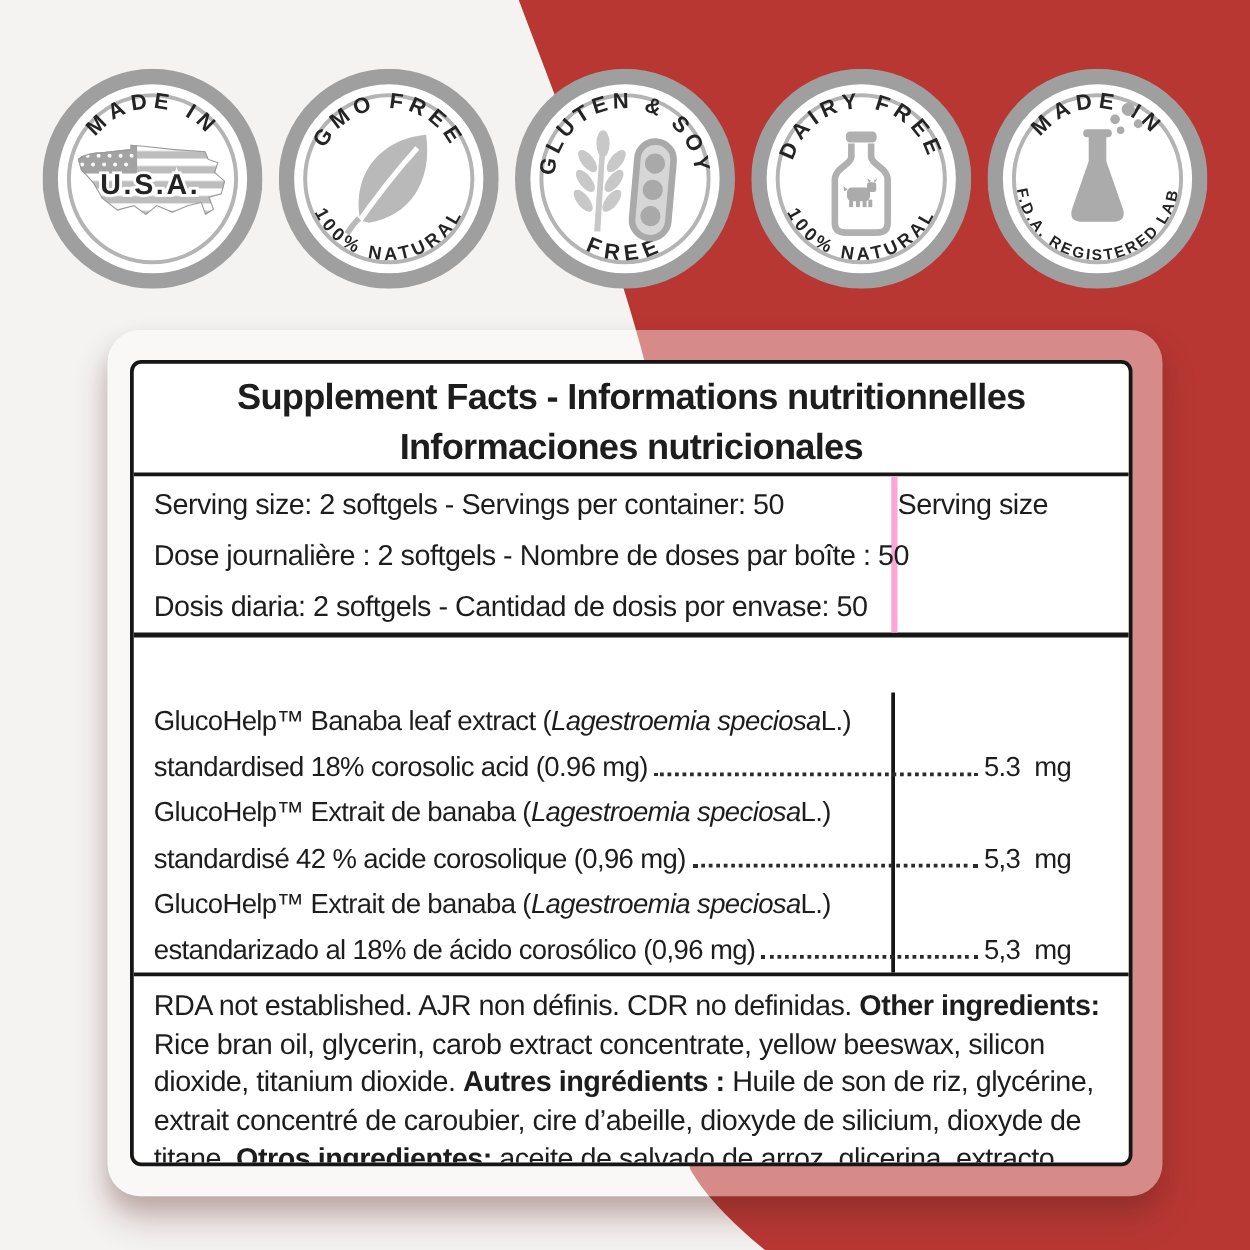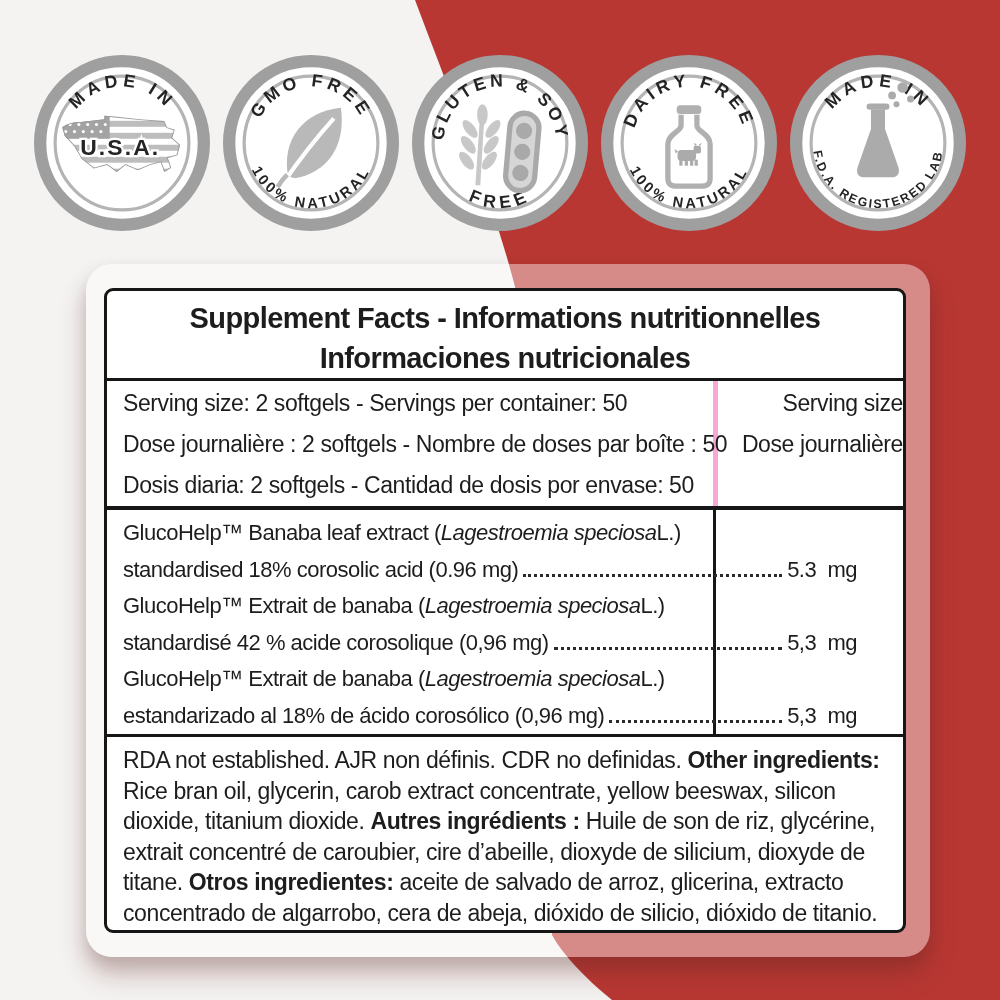--- a/index.html
+++ b/index.html
@@ -19,24 +19,24 @@
   .panel{position:absolute;left:104px;top:288px;width:802px;height:645px;
       box-sizing:border-box;background:#ffffff;border:3px solid #161616;border-radius:9px;
       display:flex;flex-direction:column;overflow:hidden;}
 
   .sec-title{height:102px;border-bottom:3px solid #161616;text-align:center;
       padding-top:7px;box-sizing:content-box;}
   .title-line{font-weight:bold;font-size:29px;line-height:40px;letter-spacing:-0.6px;}
 
   .sec-serving{display:flex;height:126px;border-bottom:4px solid #161616;font-size:23px;}
   .serv-left{width:590px;border-right:5px solid #f9a8d4;padding-left:16px;padding-top:2px;}
-  .serv-right{flex:1;text-align:right;padding-top:2px;}
+  .serv-right{flex:1;text-align:left;padding-top:2px;}
   .serv-row{line-height:41px;letter-spacing:-0.4px;white-space:nowrap;}
 
-  .sec-ing{position:relative;height:226px;border-bottom:3px solid #161616;padding-top:5px;}
+  .sec-ing{position:relative;height:226px;border-bottom:3px solid #161616;padding-top:5px;margin-top:44px;}
   .ing-divider{position:absolute;left:606px;top:0;bottom:0;width:3px;background:#161616;z-index:0;}
   .ing-line{position:relative;z-index:1;line-height:36.5px;font-size:22px;letter-spacing:-0.5px;
       padding-left:16px;padding-right:46px;display:flex;align-items:baseline;white-space:nowrap;}
   .ing-line i{font-style:italic;}
   .dots{flex:1;border-bottom:3px dotted #2b2b2b;margin:0 5px 7px 5px;min-width:30px;}
   .amt{white-space:pre;}
 
   .sec-footer{flex:1;padding:8px 16px 0 16px;font-size:23px;line-height:30.5px;letter-spacing:-0.4px;}
   .sec-footer .bold{font-weight:bold;}
 </style>
@@ -200,21 +200,20 @@
     </div>
 
     <div class="sec-serving">
       <div class="serv-left">
         <div class="serv-row">Serving size: 2 softgels - Servings per container: 50</div>
         <div class="serv-row">Dose journalière : 2 softgels - Nombre de doses par boîte : 50</div>
         <div class="serv-row">Dosis diaria: 2 softgels - Cantidad de dosis por envase: 50</div>
       </div>
       <div class="serv-right">
         <div class="serv-row">Serving size</div>
-        <div class="serv-row">Dose journalière</div>
       </div>
     </div>
 
     <div class="sec-ing">
       <div class="ing-divider"></div>
 
       <div class="ing-line">
         <span>GlucoHelp™ Banaba leaf extract (</span>
           <i>Lagestroemia speciosa</i>
           <span> L.)</span>

